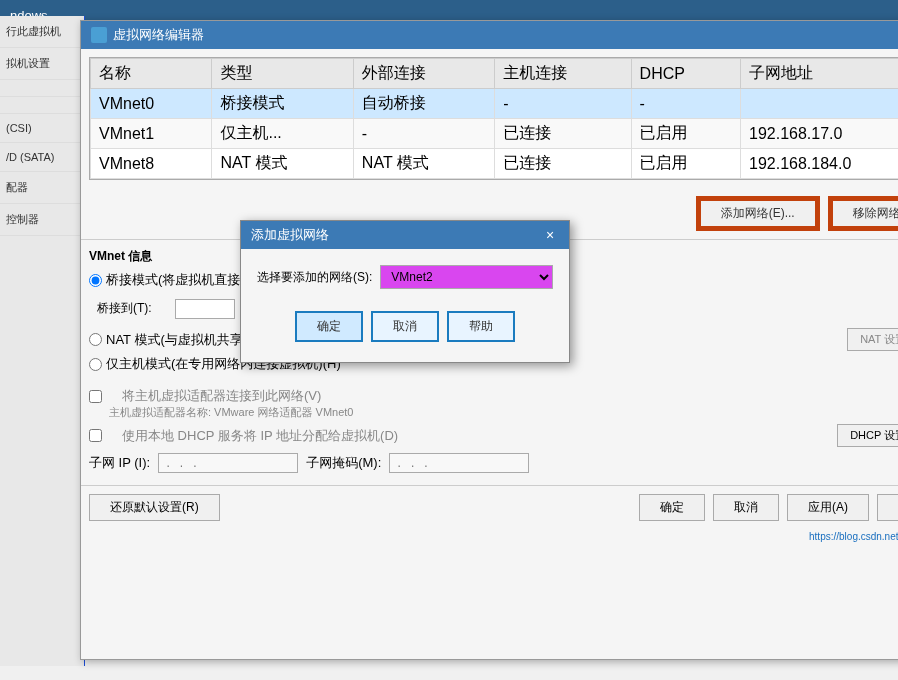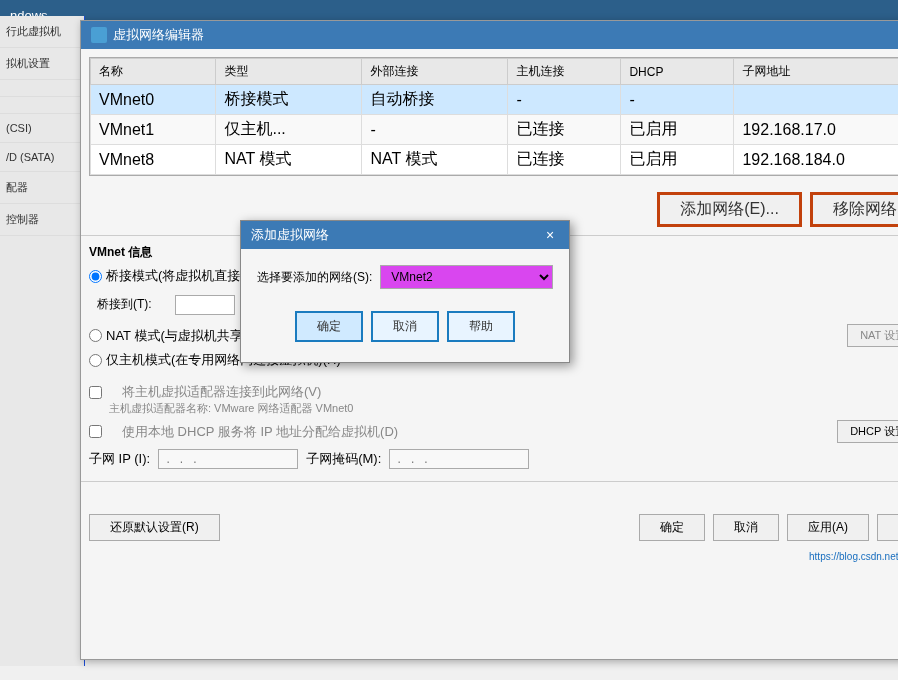--- a/index.html
+++ b/index.html
@@ -96,21 +96,21 @@
       width: 100%;
       border-collapse: collapse;
     }
 
     .vnet-table th {
       background: #e8e8e8;
       border: 1px solid #ccc;
       padding: 4px 8px;
       text-align: left;
       font-weight: normal;
-      font-size: 12px;
+      font-size: 16px;
     }
 
     .vnet-table td {
       border: 1px solid #ddd;
       padding: 4px 8px;
       font-size: 16px;
     }
 
     .vnet-table tr:nth-child(even) { background: #f9f9f9; }
     .vnet-table tr:nth-child(odd) { background: white; }
@@ -119,24 +119,24 @@
     
     .btn-row {
       display: flex;
       gap: 8px;
       padding: 8px;
       justify-content: flex-end;
     }
 
     .btn {
       padding: 4px 20px;
-      border: 3px solid #c2410c;
+      border: 5px solid #c2410c;
       background: #f0f0f0;
       cursor: pointer;
-      font-size: 16px;
+      font-size: 12px;
       color: #333;
     }
 
     
     .bottom-section {
       padding: 8px;
       border-top: 1px solid #ccc;
     }
 
     .section-title {
@@ -196,21 +196,20 @@
       border-top: 1px solid #ccc;
       margin-top: 4px;
     }
 
     .btn-primary {
       padding: 4px 20px;
       border: 1px solid #aaa;
       background: #f0f0f0;
       cursor: pointer;
       font-size: 12px;
-      margin-top: 24px;
     }
 
     
     .right-panel {
       position: absolute;
       right: 0;
       top: 28px;
       width: 30px;
       background: #c0c0c0;
       height: 612px;

